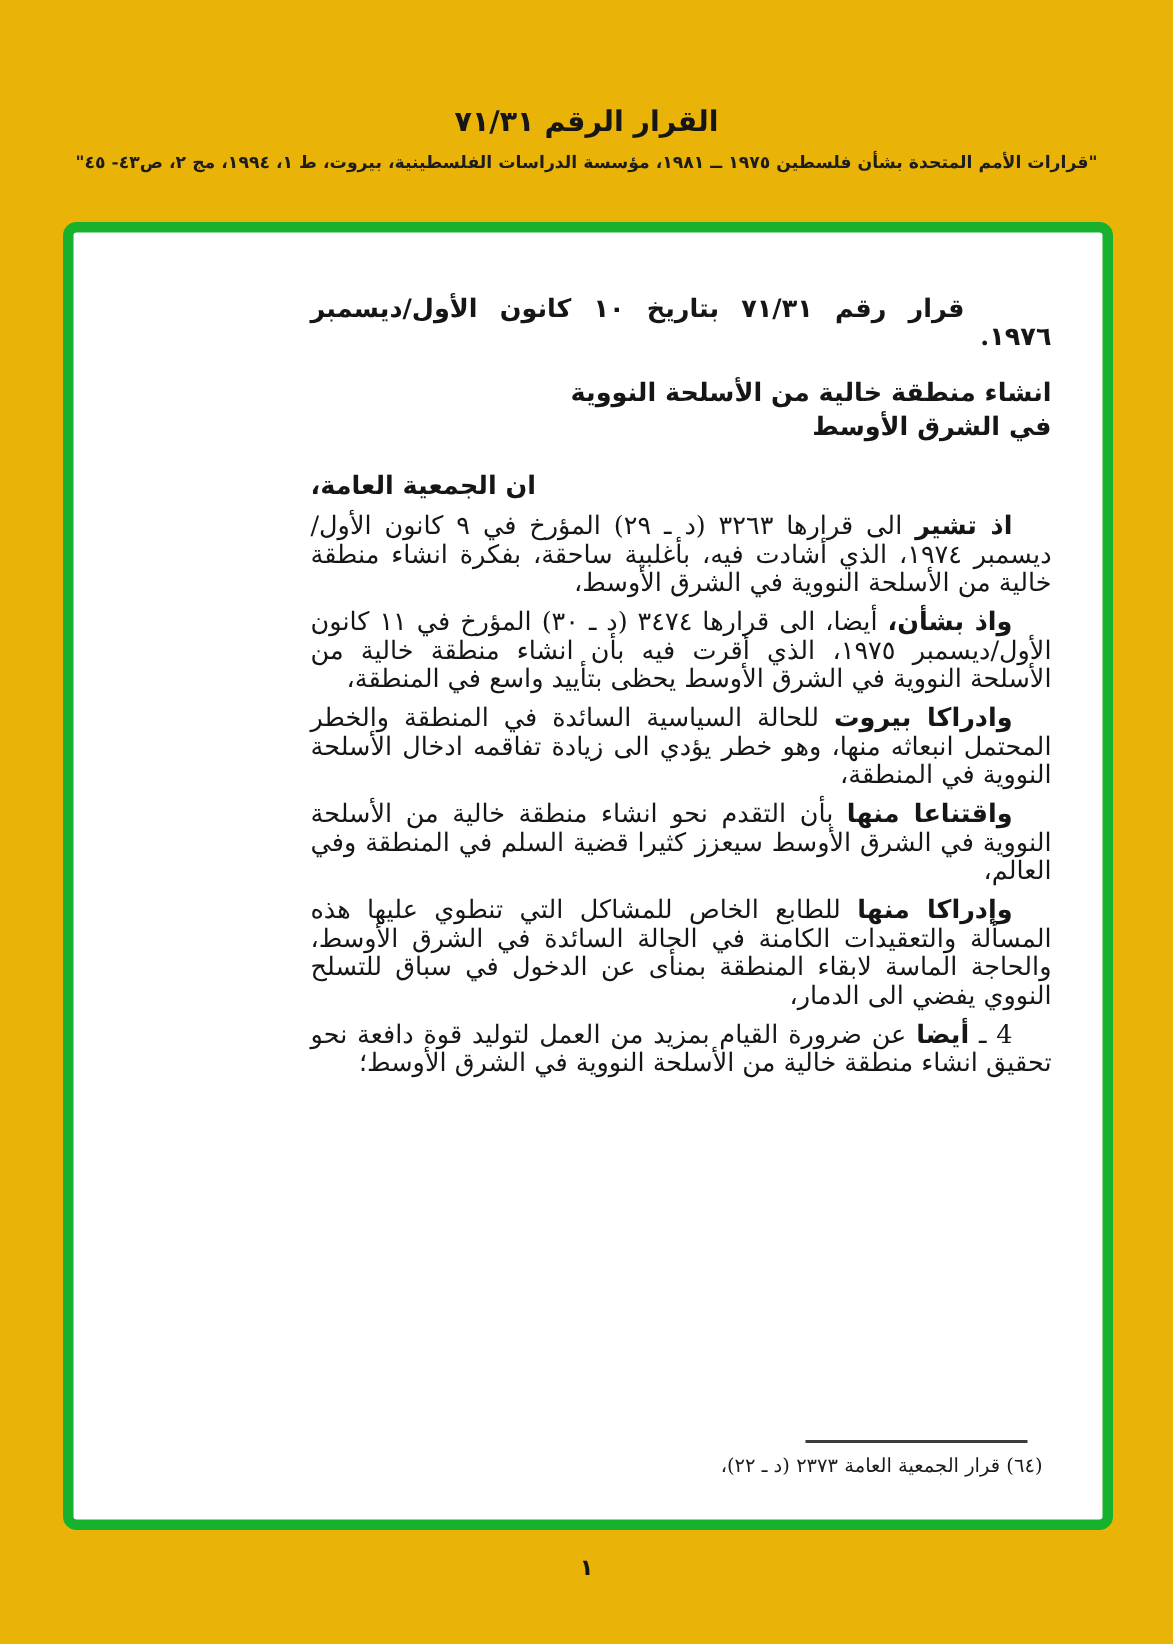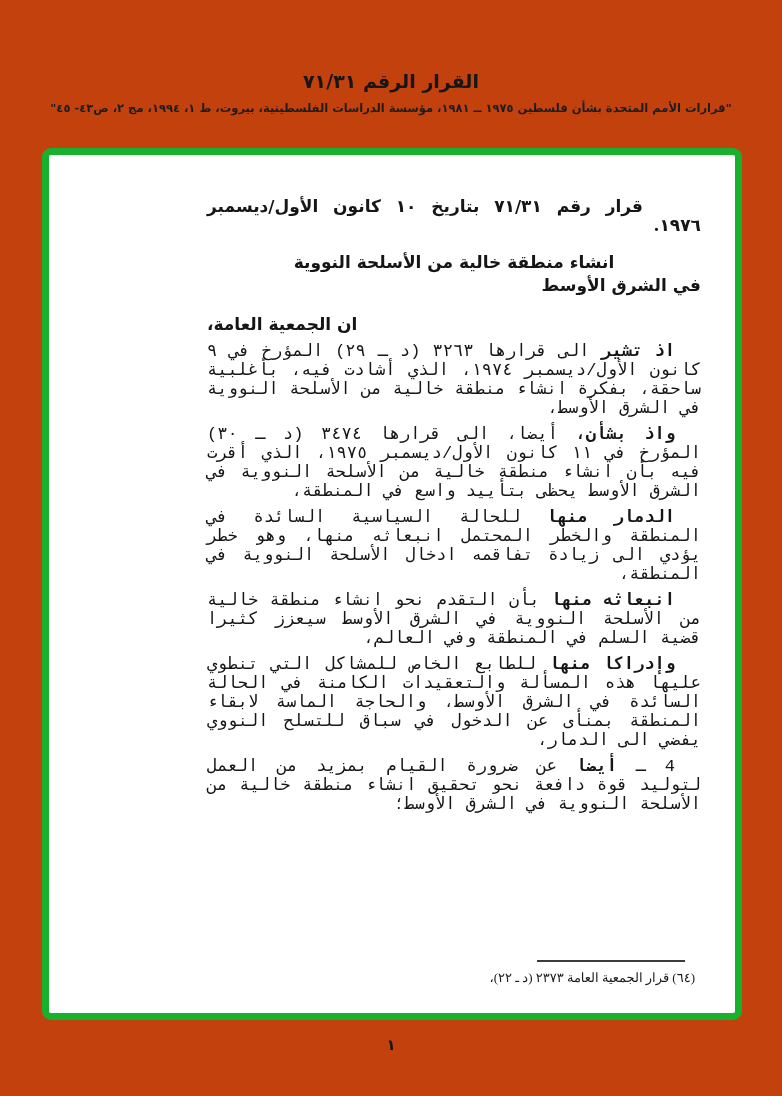--- a/index.html
+++ b/index.html
@@ -1,20 +1,20 @@
 <!DOCTYPE html>
 <html lang="ar"><head>
 <meta charset="utf-8">
 <style>
   html, body { margin: 0; padding: 0; background: #ffffff; }
   .page {
     position: relative;
     width: 782px;
     height: 1096px;
-    background: #c2410c;
+    background: #eab308;
     font-family: "DejaVu Serif", "DejaVu Sans", serif;
     color: #161616;
     overflow: hidden;
   }
 
   
   .header { position: absolute; top: 70px; left: 0; right: 0; text-align: center; direction: rtl; }
   .header-title { font-size: 19px; font-weight: bold; letter-spacing: 0.5px; }
   .header-citation { margin-top: 9px; font-size: 11.5px; font-weight: bold; color: #1d1d1d; }
 
@@ -34,41 +34,41 @@
     position: absolute;
     top: 42px; right: 34px;
     width: 494px;
     direction: rtl;
     text-align: justify;
     font-size: 17px;
     line-height: 19px;
   }
   .doc p { margin: 0 0 7px 0; }
   .doc-title { font-weight: bold; text-indent: 58px; margin-bottom: 18px !important; }
-  .doc-subtitle { font-weight: bold; text-align: center; margin-bottom: 4px !important; }
+  .doc-subtitle { font-weight: bold; margin-bottom: 4px !important; }
   .doc-subtitle2 { font-weight: bold; text-align: right; margin-bottom: 20px !important; }
   .opening { font-weight: bold; text-align: left; text-indent: 26px; margin-bottom: 8px !important; }
-  .para, .item { text-indent: 26px; font-family: Liberation Mono, monospace; }
+  .para, .item { text-indent: 26px; }
   .lead { font-weight: bold; }
 
   
   .footnote {
     position: absolute;
     right: 40px; bottom: 26px;
     width: 240px;
     direction: rtl;
     text-align: right;
   }
   .footnote-sep {
     width: 148px; height: 2px;
     background: #3c3c3c;
     margin-bottom: 7px;
     margin-right: 10px;
   }
-  .footnote-text { font-size: 13px; line-height: 18px; color: #1b1b1b; font-family: Liberation Serif, serif; }
+  .footnote-text { font-size: 13px; line-height: 18px; color: #1b1b1b; }
 
   
   .page-number {
     position: absolute;
     bottom: 42px; left: 0; right: 0;
     text-align: center;
     font-size: 15px;
     font-weight: bold;
   }
 </style>
@@ -88,24 +88,24 @@
       <p class="doc-title">قرار رقم ٧١/٣١ بتاريخ ١٠ كانون الأول/ديسمبر ١٩٧٦.</p>
       <p class="doc-subtitle">انشاء منطقة خالية من الأسلحة النووية</p>
       <p class="doc-subtitle2">في الشرق الأوسط</p>
 
       <p class="opening">ان الجمعية العامة،</p>
 
       <p class="para"><span class="lead">اذ تشير</span><span> الى قرارها ٣٢٦٣ (د ـ ٢٩) المؤرخ في ٩ كانون الأول/ديسمبر ١٩٧٤، الذي أشادت فيه، بأغلبية ساحقة، بفكرة انشاء منطقة خالية من الأسلحة النووية في الشرق الأوسط،</span></p>
 
       <p class="para"><span class="lead">واذ بشأن،</span><span> أيضا، الى قرارها ٣٤٧٤ (د ـ ٣٠) المؤرخ في ١١ كانون الأول/ديسمبر ١٩٧٥، الذي أقرت فيه بأن انشاء منطقة خالية من الأسلحة النووية في الشرق الأوسط يحظى بتأييد واسع في المنطقة،</span></p>
 
-      <p class="para"><span class="lead">الدمار منها</span><span> للحالة السياسية السائدة في المنطقة والخطر المحتمل انبعاثه منها، وهو خطر يؤدي الى زيادة تفاقمه ادخال الأسلحة النووية في المنطقة،</span></p>
+      <p class="para"><span class="lead">وادراكا بيروت</span><span> للحالة السياسية السائدة في المنطقة والخطر المحتمل انبعاثه منها، وهو خطر يؤدي الى زيادة تفاقمه ادخال الأسلحة النووية في المنطقة،</span></p>
 
 
-      <p class="para"><span class="lead">انبعاثه منها</span><span> بأن التقدم نحو انشاء منطقة خالية من الأسلحة النووية في الشرق الأوسط سيعزز كثيرا قضية السلم في المنطقة وفي العالم،</span></p>
+      <p class="para"><span class="lead">واقتناعا منها</span><span> بأن التقدم نحو انشاء منطقة خالية من الأسلحة النووية في الشرق الأوسط سيعزز كثيرا قضية السلم في المنطقة وفي العالم،</span></p>
 
       <p class="para"><span class="lead">وإدراكا منها</span><span> للطابع الخاص للمشاكل التي تنطوي عليها هذه المسألة والتعقيدات الكامنة في الحالة السائدة في الشرق الأوسط، والحاجة الماسة لابقاء المنطقة بمنأى عن الدخول في سباق للتسلح النووي يفضي الى الدمار،</span></p>
 
       <p class="item"><span>4 ـ </span><span class="lead">أيضا</span><span> عن ضرورة القيام بمزيد من العمل لتوليد قوة دافعة نحو تحقيق انشاء منطقة خالية من الأسلحة النووية في الشرق الأوسط؛</span></p>
 
     </div>
 
     <div class="footnote">
       <div class="footnote-sep"></div>
       <div class="footnote-text">(٦٤) قرار الجمعية العامة ٢٣٧٣ (د ـ ٢٢)،</div>

